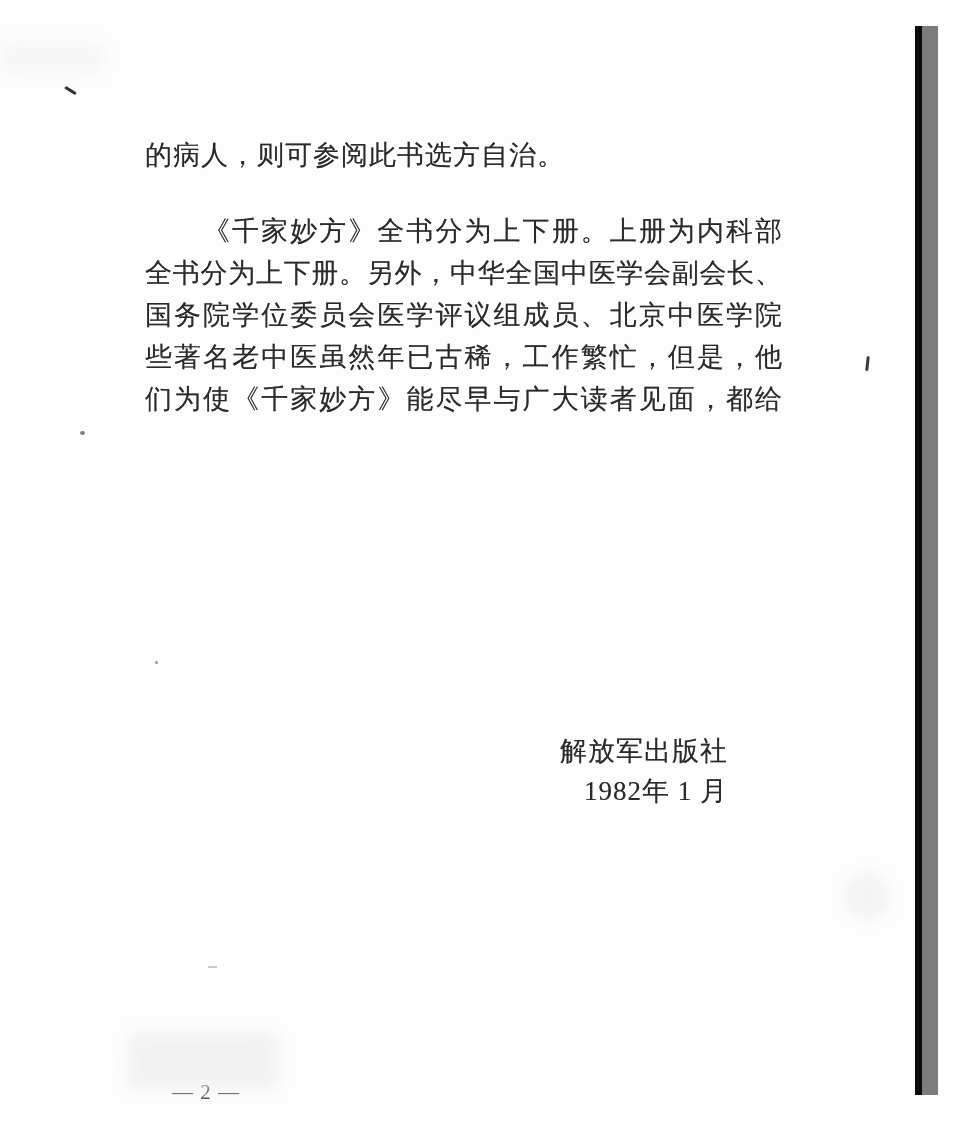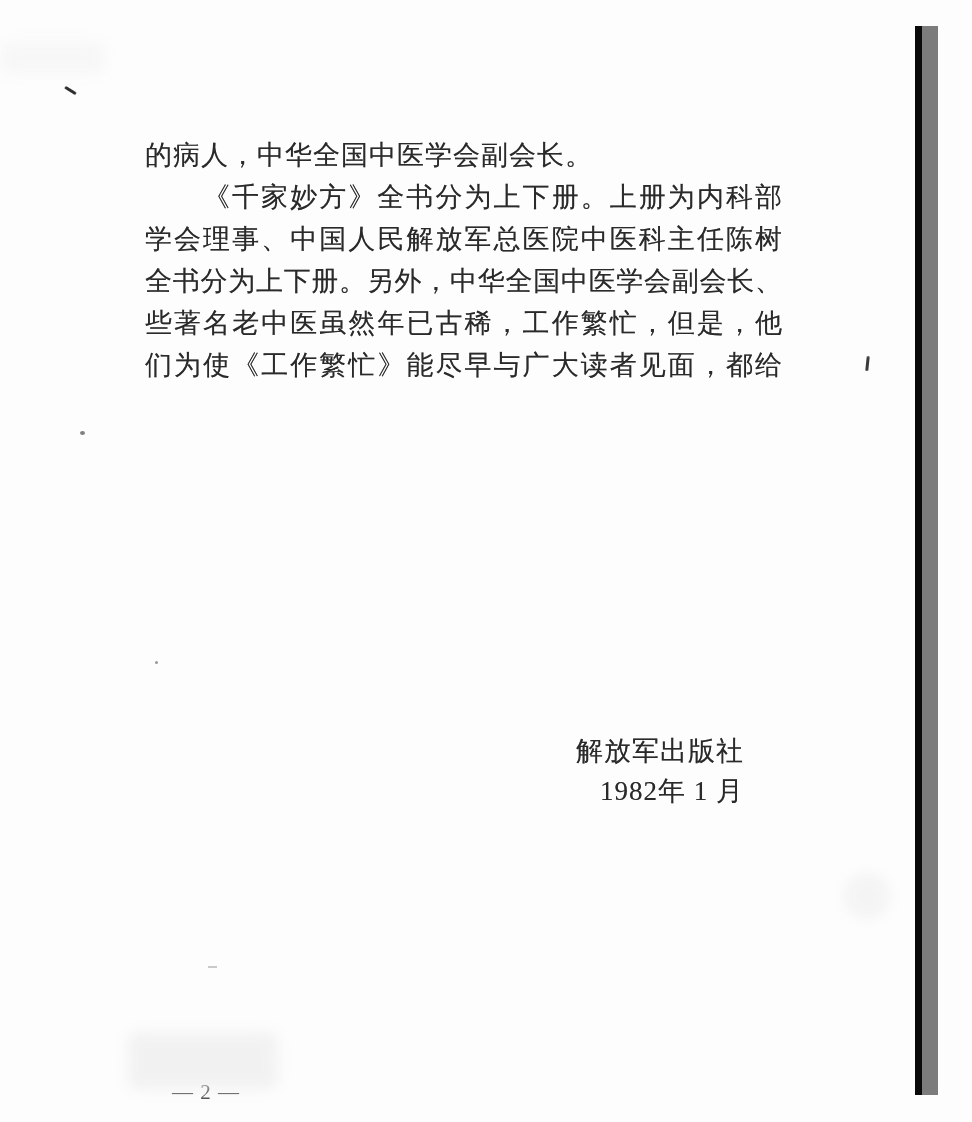--- a/index.html
+++ b/index.html
@@ -31,26 +31,27 @@
     letter-spacing: 1px;
   }
   .body-text .line.justify {
     text-align: justify;
     text-align-last: justify;
     text-justify: inter-character;
     letter-spacing: 0;
   }
   .body-text .line.indent {
     padding-left: 58px;
+    margin-top: 34px;
   }
   
   .colophon {
     position: absolute;
     top: 731px;
-    right: 228px;
+    right: 244px;
     text-align: right;
     font-size: 27px;
     line-height: 40px;
     color: var(--text, #2a2a2a);
     letter-spacing: 1px;
     text-shadow: 0 0 0.6px rgba(60,60,60,0.55);
   }
   
   .footer-clip {
     position: absolute;
@@ -150,26 +151,26 @@
     filter: blur(7px);
     opacity: 0.6;
   }
 </style>
 </head>
 <body>
 
 <div class="scan">
 
   <div class="body-text">
-      <div class="line">的病人，中华全国中医学会副会长。</div>
+      <div class="line">的病人，则可参阅此书选方自治。</div>
       <div class="line indent justify">《千家妙方》全书分为上下册。上册为内科部</div>
-      <div class="line justify">学会理事、中国人民解放军总医院中医科主任陈树</div>
       <div class="line justify">全书分为上下册。另外，中华全国中医学会副会长、</div>
+      <div class="line justify">国务院学位委员会医学评议组成员、北京中医学院</div>
       <div class="line justify">些著名老中医虽然年已古稀，工作繁忙，但是，他</div>
-      <div class="line justify">们为使《工作繁忙》能尽早与广大读者见面，都给</div>
+      <div class="line justify">们为使《千家妙方》能尽早与广大读者见面，都给</div>
     </div>
 
   <div class="colophon">
     <div>解放军出版社</div>
     <div>1982年 1 月</div>
   </div>
 
   <div class="footer-clip">
     <span>— 2 —</span>
   </div>

